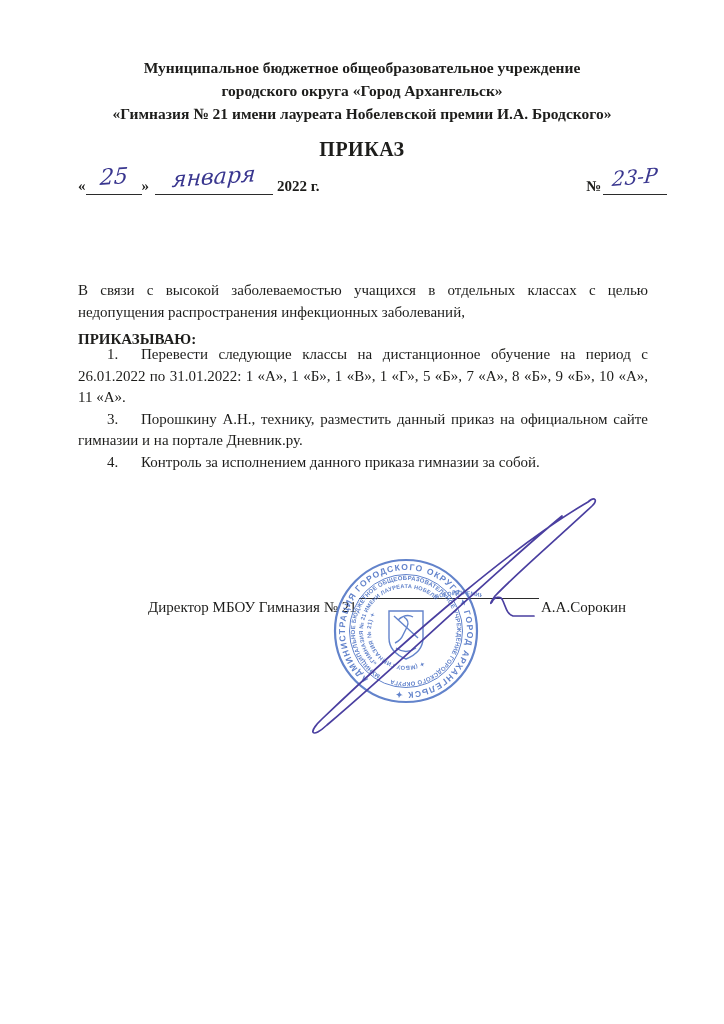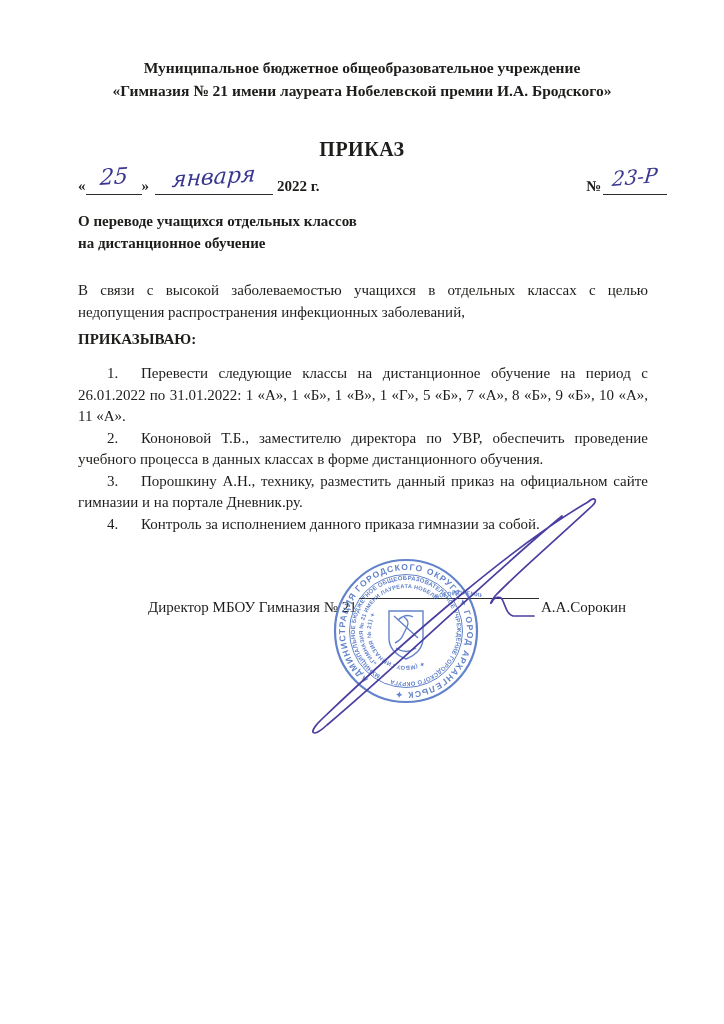--- a/index.html
+++ b/index.html
@@ -37,21 +37,21 @@
   .subject {
     position:absolute; top:210px; left:78px;
     font-weight:bold; line-height:22px;
   }
   
   .preamble {
     position:absolute; top:280px; left:78px; width:570px;
     text-align:justify; line-height:21.5px; margin:0;
   }
   .order-word { position:absolute; top:331px; left:78px; font-weight:bold; margin:0; }
-  .order-list { position:absolute; top:363px; left:78px; width:570px; }
+  .order-list { position:absolute; top:344px; left:78px; width:570px; }
   .order-item { margin:0; text-align:justify; line-height:21.5px; }
   .order-item .num { display:inline-block; margin-left:29px; width:34px; }
   
   .sig-row {
     position:absolute; top:598px; left:148px; width:478px; height:20px;
     display:flex; align-items:flex-start;
   }
   .sig-pos, .sig-name { white-space:nowrap; line-height:18px; }
   .sig-line { flex:1; border-bottom:1.3px solid #2b2b2b; margin:0 2px 3px 2px; }
   
@@ -65,41 +65,37 @@
   }
   .signature-svg { position:absolute; left:280px; top:490px; width:400px; height:270px; z-index:4; }
 </style>
 </head>
 <body>
 
 <div class="page">
 
   <div class="org-header">
     <div>Муниципальное бюджетное общеобразовательное учреждение</div>
+    <div>городского округа «Город Архангельск»</div>
     <div>«Гимназия № 21 имени лауреата Нобелевской премии И.А. Бродского»</div>
   </div>
 
   <div class="doc-type">ПРИКАЗ</div>
 
   <div class="date-left"><span>«</span><span class="blank blank-day"><span class="hw">25</span></span><span>»</span><span class="blank blank-month"><span class="hw">января</span></span><span>2022 г.</span></div>
 
   <div class="date-right"><span>№</span><span class="blank blank-no"><span class="hw hw-no">23-Р</span></span></div>
 
-  <div class="subject">
-    <div>О переводе учащихся отдельных классов</div>
-    <div>на дистанционное обучение</div>
-  </div>
 
   <p class="preamble">В связи с высокой заболеваемостью учащихся в отдельных классах с целью недопущения распространения инфекционных заболеваний,</p>
 
   <p class="order-word">ПРИКАЗЫВАЮ:</p>
 
   <div class="order-list">
     <p class="order-item"><span class="num">1.</span><span>Перевести следующие классы на дистанционное обучение на период с 26.01.2022 по 31.01.2022: 1 «А», 1 «Б», 1 «В», 1 «Г», 5 «Б», 7 «А», 8 «Б», 9 «Б», 10 «А», 11 «А».</span></p>
-    <p class="order-item"><span class="num">2.</span><span>Кононовой Т.Б., заместителю директора по УВР, обеспечить проведение учебного процесса в данных классах в форме дистанционного обучения.</span></p>
     <p class="order-item"><span class="num">3.</span><span>Порошкину А.Н., технику, разместить данный приказ на официальном сайте гимназии и на портале Дневник.ру.</span></p>
     <p class="order-item"><span class="num">4.</span><span>Контроль за исполнением данного приказа гимназии за собой.</span></p>
   </div>
 
   <div class="sig-row">
     <span class="sig-pos">Директор МБОУ Гимназия № 21</span>
     <span class="sig-line"></span>
     <span class="sig-name">А.А.Сорокин</span>
   </div>
 

